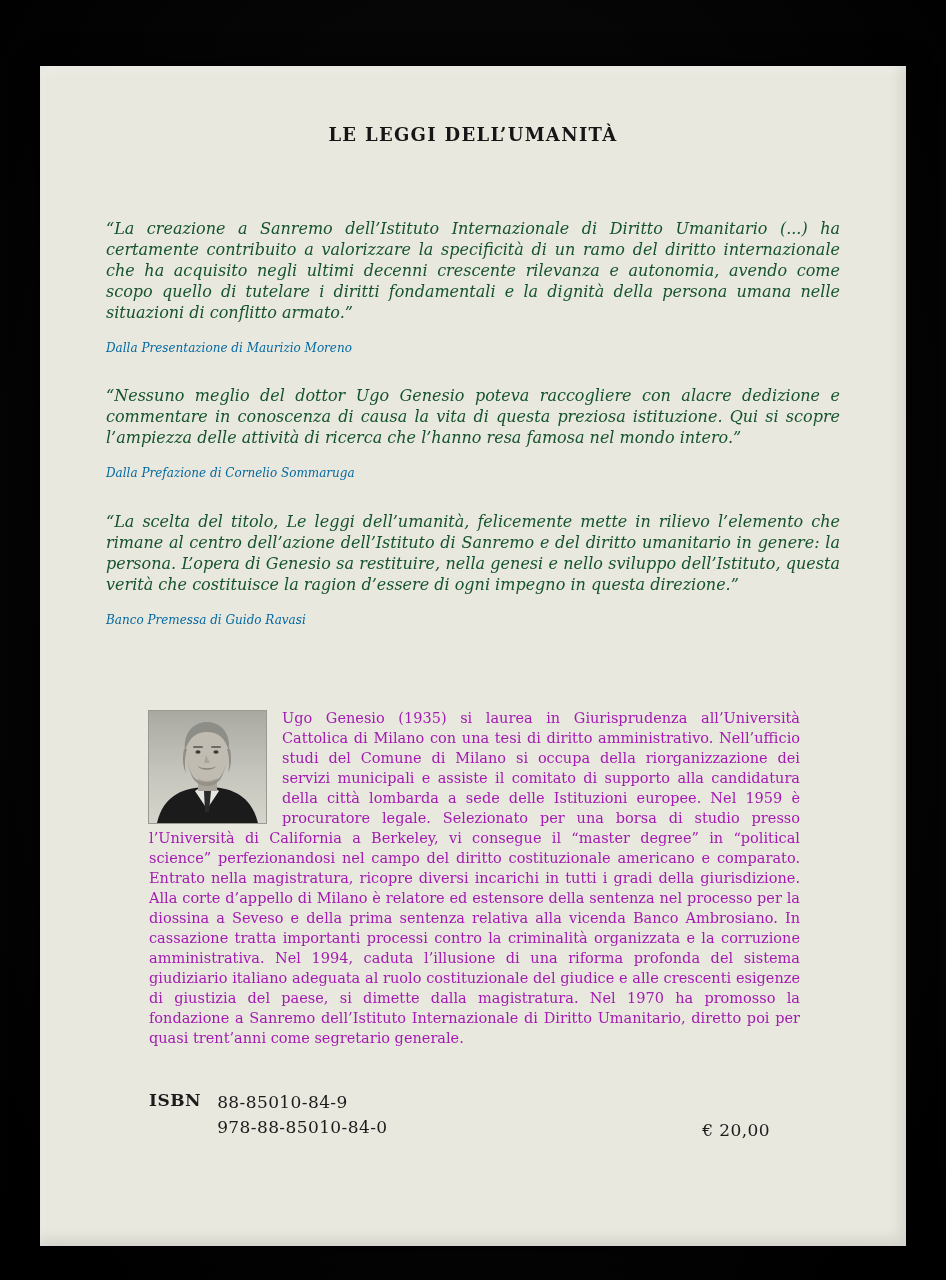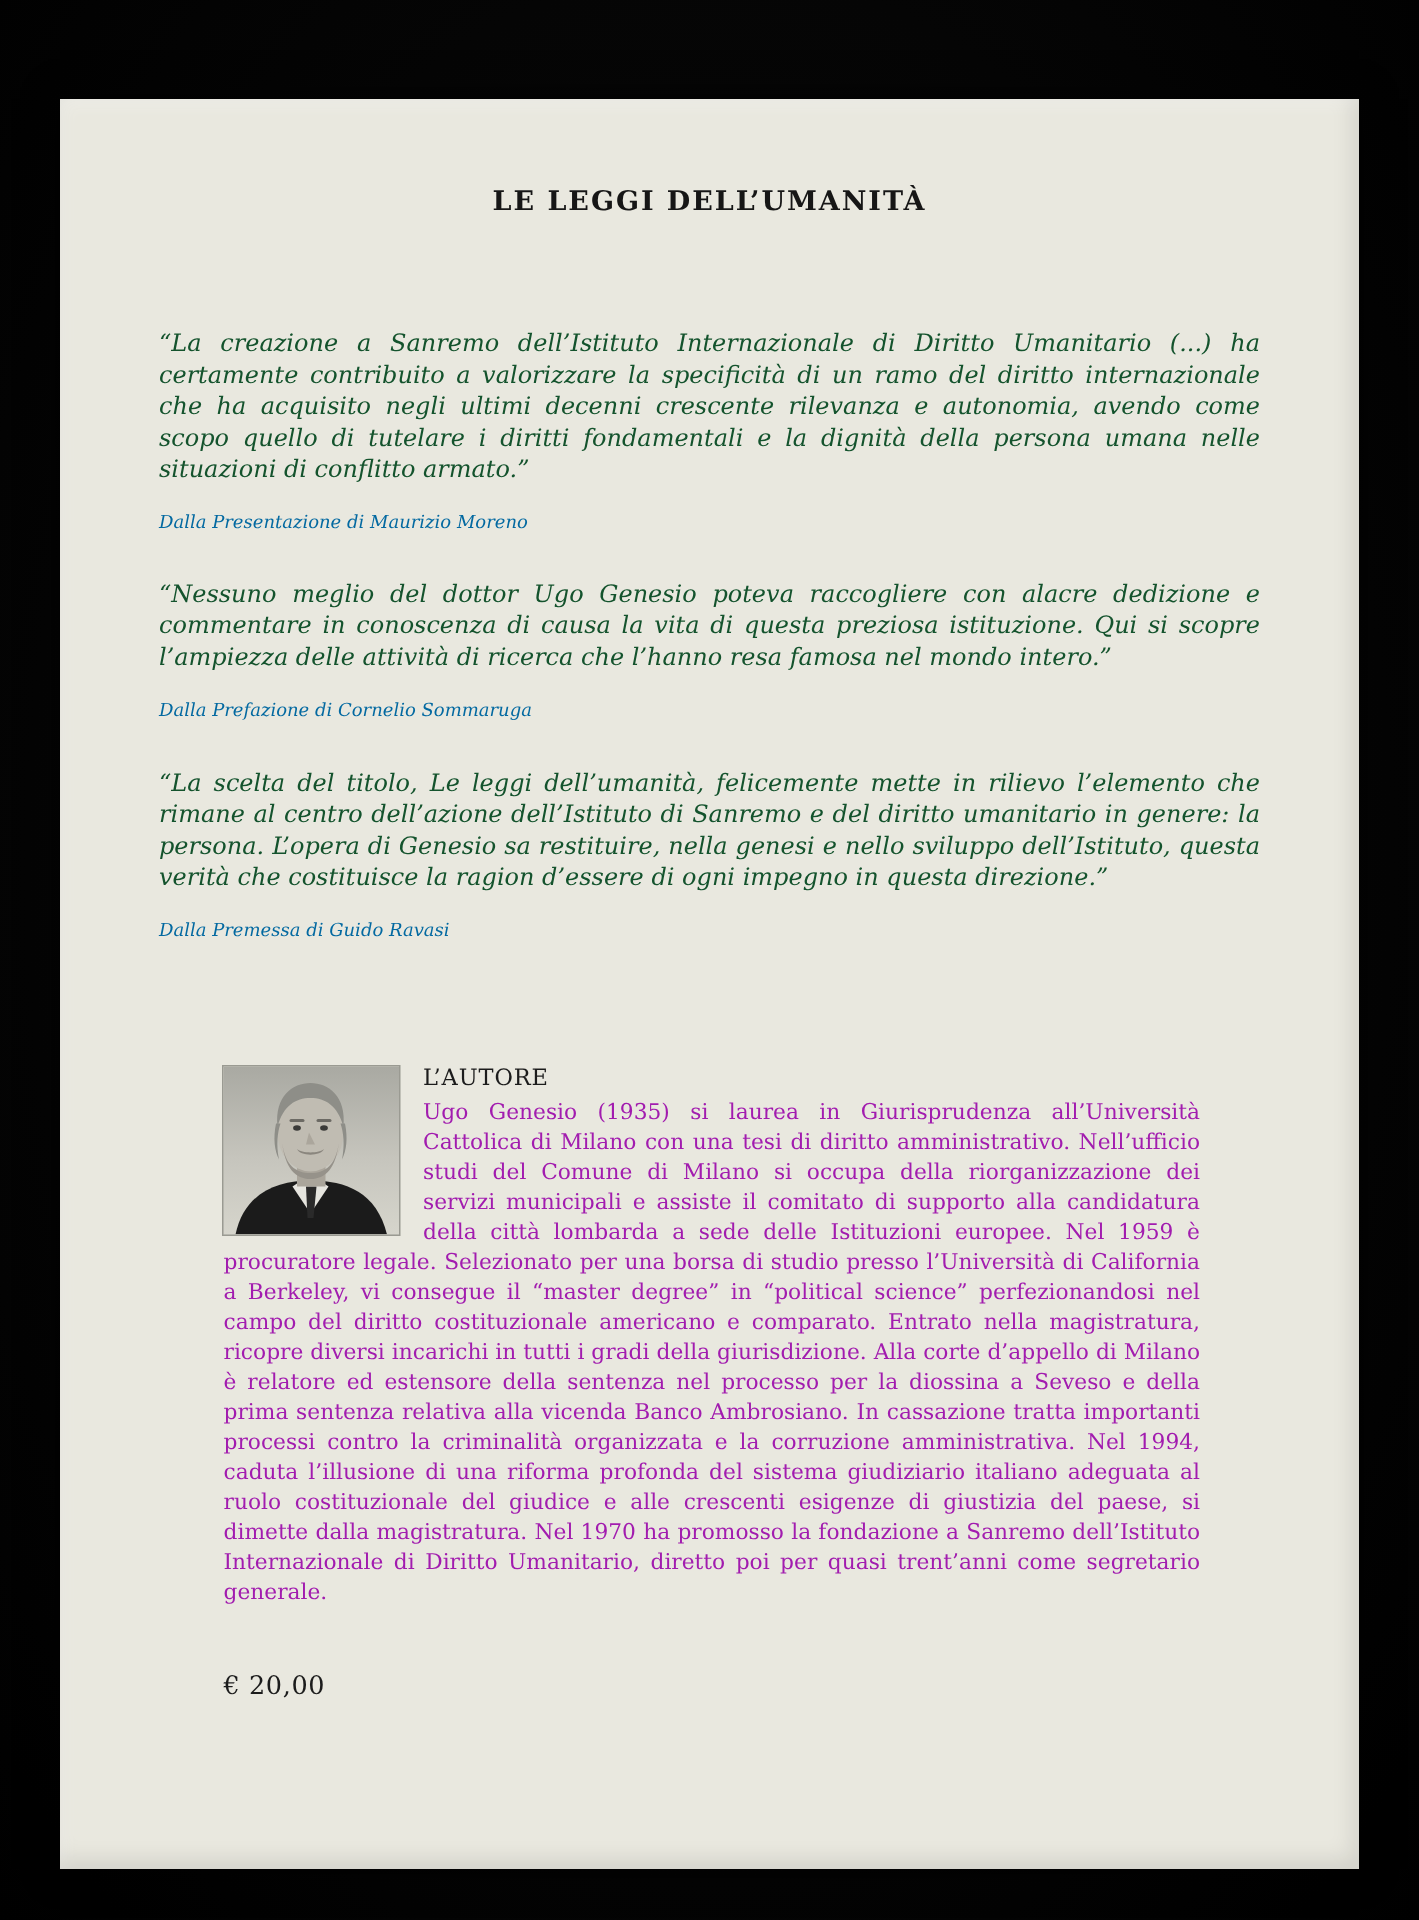--- a/index.html
+++ b/index.html
@@ -120,21 +120,21 @@
       <p class="attribution">Dalla Presentazione di Maurizio Moreno</p>
     </section>
 
     <section class="quote-block">
       <p class="quote">“Nessuno meglio del dottor Ugo Genesio poteva raccogliere con alacre dedizione e commentare in conoscenza di causa la vita di questa preziosa istituzione. Qui si scopre l’ampiezza delle attività di ricerca che l’hanno resa famosa nel mondo intero.”</p>
       <p class="attribution">Dalla Prefazione di Cornelio Sommaruga</p>
     </section>
 
     <section class="quote-block">
       <p class="quote">“La scelta del titolo, Le leggi dell’umanità, felicemente mette in rilievo l’elemento che rimane al centro dell’azione dell’Istituto di Sanremo e del diritto umanitario in genere: la persona. L’opera di Genesio sa restituire, nella genesi e nello sviluppo dell’Istituto, questa verità che costituisce la ragion d’essere di ogni impegno in questa direzione.”</p>
-      <p class="attribution">Dalla Premessa di Guido Ravasi</p>
+      <p class="attribution">Banco Premessa di Guido Ravasi</p>
     </section>
 
     <section class="author">
       <div class="photo">
         <svg width="117" height="112" viewBox="0 0 117 112" xmlns="http://www.w3.org/2000/svg">
           <defs>
             <linearGradient id="bgGrad" x1="0" y1="0" x2="0" y2="1">
               <stop offset="0" stop-color="#a9a9a2"></stop>
               <stop offset="0.55" stop-color="#c6c5bd"></stop>
               <stop offset="1" stop-color="#d6d5cc"></stop>
@@ -160,22 +160,28 @@
           <path d="M49,55 C52,58 64,58 67,55 C65,60 51,60 49,55 Z" fill="#8a867e"></path>
 
           <ellipse cx="49" cy="41" rx="2.6" ry="1.8" fill="#3a3a38"></ellipse>
           <ellipse cx="67" cy="41" rx="2.6" ry="1.8" fill="#3a3a38"></ellipse>
           <rect x="44" y="35" width="10" height="2" rx="1" fill="#6c6a64"></rect>
           <rect x="62" y="35" width="10" height="2" rx="1" fill="#6c6a64"></rect>
 
           <path d="M57,44 L55,52 L61,52 Z" fill="#aba69c"></path>
         </svg>
       </div>
-      <h2 class="author-heading">L’AUTORE</h2>
       <p class="bio">Ugo Genesio (1935) si laurea in Giurisprudenza all’Università Cattolica di Milano con una tesi di diritto amministrativo. Nell’ufficio studi del Comune di Milano si occupa della riorganizzazione dei servizi municipali e assiste il comitato di supporto alla candidatura della città lombarda a sede delle Istituzioni europee. Nel 1959 è procuratore legale. Selezionato per una borsa di studio presso l’Università di California a Berkeley, vi consegue il “master degree” in “political science” perfezionandosi nel campo del diritto costituzionale americano e comparato. Entrato nella magistratura, ricopre diversi incarichi in tutti i gradi della giurisdizione. Alla corte d’appello di Milano è relatore ed estensore della sentenza nel processo per la diossina a Seveso e della prima sentenza relativa alla vicenda Banco Ambrosiano. In cassazione tratta importanti processi contro la criminalità organizzata e la corruzione amministrativa. Nel 1994, caduta l’illusione di una riforma profonda del sistema giudiziario italiano adeguata al ruolo costituzionale del giudice e alle crescenti esigenze di giustizia del paese, si dimette dalla magistratura. Nel 1970 ha promosso la fondazione a Sanremo dell’Istituto Internazionale di Diritto Umanitario, diretto poi per quasi trent’anni come segretario generale.</p>
     </section>
 
     <footer class="footer">
+      <div class="isbn">
+        <span class="isbn-label">ISBN</span>
+        <div class="isbn-nums">
+          <span>88-85010-84-9</span>
+          <span>978-88-85010-84-0</span>
+        </div>
+      </div>
       <div class="price">€ 20,00</div>
     </footer>
 
   </div>
 </div>
 
 </body></html>

